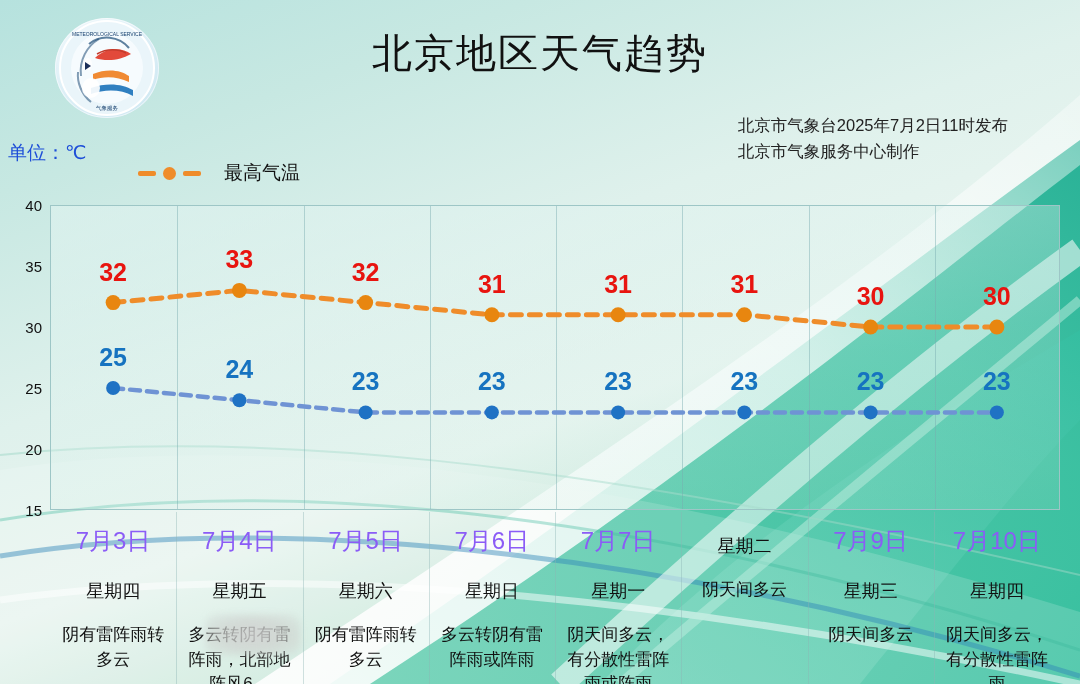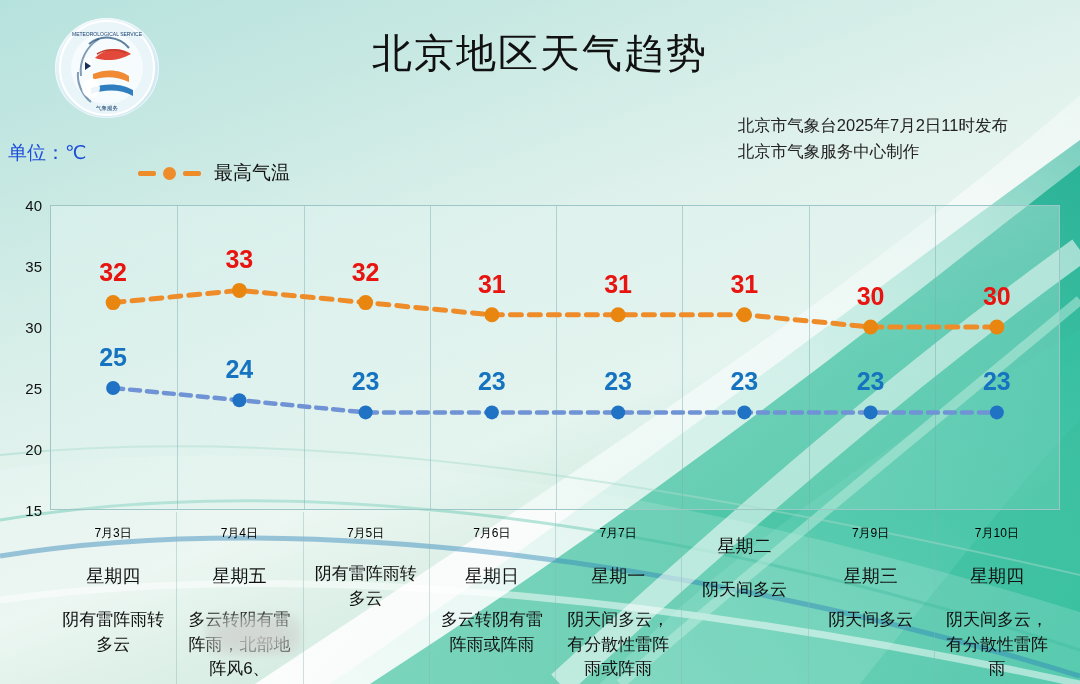--- a/index.html
+++ b/index.html
@@ -31,42 +31,42 @@
   }
   .unit{
     position:absolute;left:8px;top:140px;font-size:19px;color:#1d4ed8;
   }
 
   
   .legend{position:absolute;left:138px;top:160px;display:flex;align-items:center;gap:34px;}
   .leg-item{display:flex;align-items:center;gap:7px;font-size:19px;color:#111;}
   .leg-dash{width:18px;height:5px;border-radius:2px;display:inline-block;}
   .leg-dot{width:13px;height:13px;border-radius:50%;display:inline-block;}
-  .leg-lbl{margin-left:6px;}
+  .leg-lbl{margin-left:16px;}
 
   
   .plot{
     position:absolute;left:50px;top:205px;width:1010px;height:305px;
     border:1px solid #9dc6c6;box-sizing:border-box;
     background:linear-gradient(170deg,rgba(226,244,241,.55),rgba(214,240,234,.25) 60%,rgba(180,230,210,.18));
   }
   .vgrid{position:absolute;top:0;bottom:0;width:1px;background:rgba(120,170,175,.45);}
   .yaxis{position:absolute;left:0;top:205px;width:46px;height:305px;}
   .ytick{position:absolute;right:4px;font-size:15px;color:#111;transform:translateY(-50%);}
 
   .svgwrap{position:absolute;left:50px;top:205px;width:1010px;height:305px;}
 
   .vlabel{position:absolute;transform:translate(-50%,-50%);font-size:25px;font-weight:bold;white-space:nowrap;}
   .vhigh{color:#e8140f;}
   .vlow{color:#1673c0;}
 
   
   .xcols{position:absolute;left:50px;top:512px;width:1010px;height:172px;}
   .xcol{position:absolute;top:0;text-align:center;}
-  .xdate{font-size:12px;color:#000000;margin-top:13px;}
+  .xdate{font-size:24px;color:#8b5cf6;margin-top:13px;}
   .xday{font-size:18px;color:#111;margin-top:22px;}
   .xdesc{font-size:17px;color:#111;margin-top:20px;line-height:1.45;padding:0 4px;}
   .xsep{position:absolute;top:0;bottom:0;width:1px;background:rgba(140,180,180,.40);}
   .blurpatch{
     position:absolute;left:205px;top:614px;width:96px;height:42px;
     background:radial-gradient(ellipse at 50% 50%,rgba(210,210,210,.88) 0%,rgba(205,208,205,.70) 45%,rgba(200,210,205,.12) 100%);
     filter:blur(3px);border-radius:12px;pointer-events:none;
   }
 </style>
 </head>
@@ -196,20 +196,21 @@
       <div class="xday">星期四</div>
       <div class="xdesc">阴有雷阵雨转多云</div>
     </div>
     <div class="xcol" style="left: 126.25px; width: 126.25px;">
       <div class="xdate">7月4日</div>
       <div class="xday">星期五</div>
       <div class="xdesc">多云转阴有雷阵雨，北部地阵风6、</div>
     </div>
     <div class="xcol" style="left: 252.5px; width: 126.25px;">
       <div class="xdate">7月5日</div>
+      <div class="xday">星期六</div>
       <div class="xdesc">阴有雷阵雨转多云</div>
     </div>
     <div class="xcol" style="left: 378.75px; width: 126.25px;">
       <div class="xdate">7月6日</div>
       <div class="xday">星期日</div>
       <div class="xdesc">多云转阴有雷阵雨或阵雨</div>
     </div>
     <div class="xcol" style="left: 505px; width: 126.25px;">
       <div class="xdate">7月7日</div>
       <div class="xday">星期一</div>

